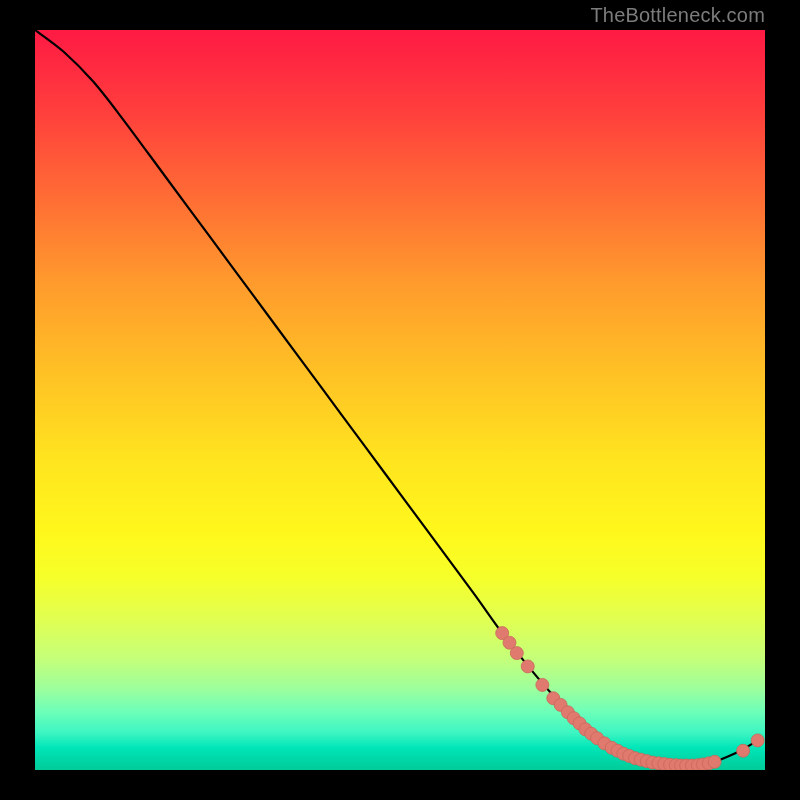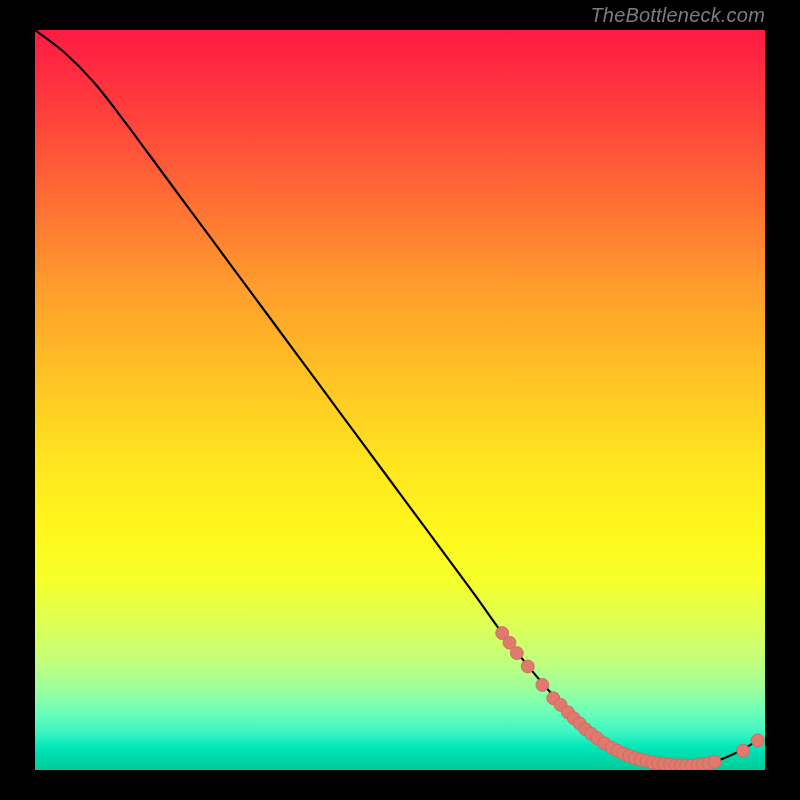--- a/index.html
+++ b/index.html
@@ -9,21 +9,20 @@
     height: 800px;
     background: #000;
     overflow: hidden;
     font-family: Arial, Helvetica, sans-serif;
   }
   .stage {
     position: relative;
     width: 800px;
     height: 800px;
     background: #000;
-    font-style: italic;
   }
   .plot-area {
     position: absolute;
     left: 35px;
     top: 30px;
     width: 730px;
     height: 740px;
   }
   .gradient-bg {
     position: absolute;

